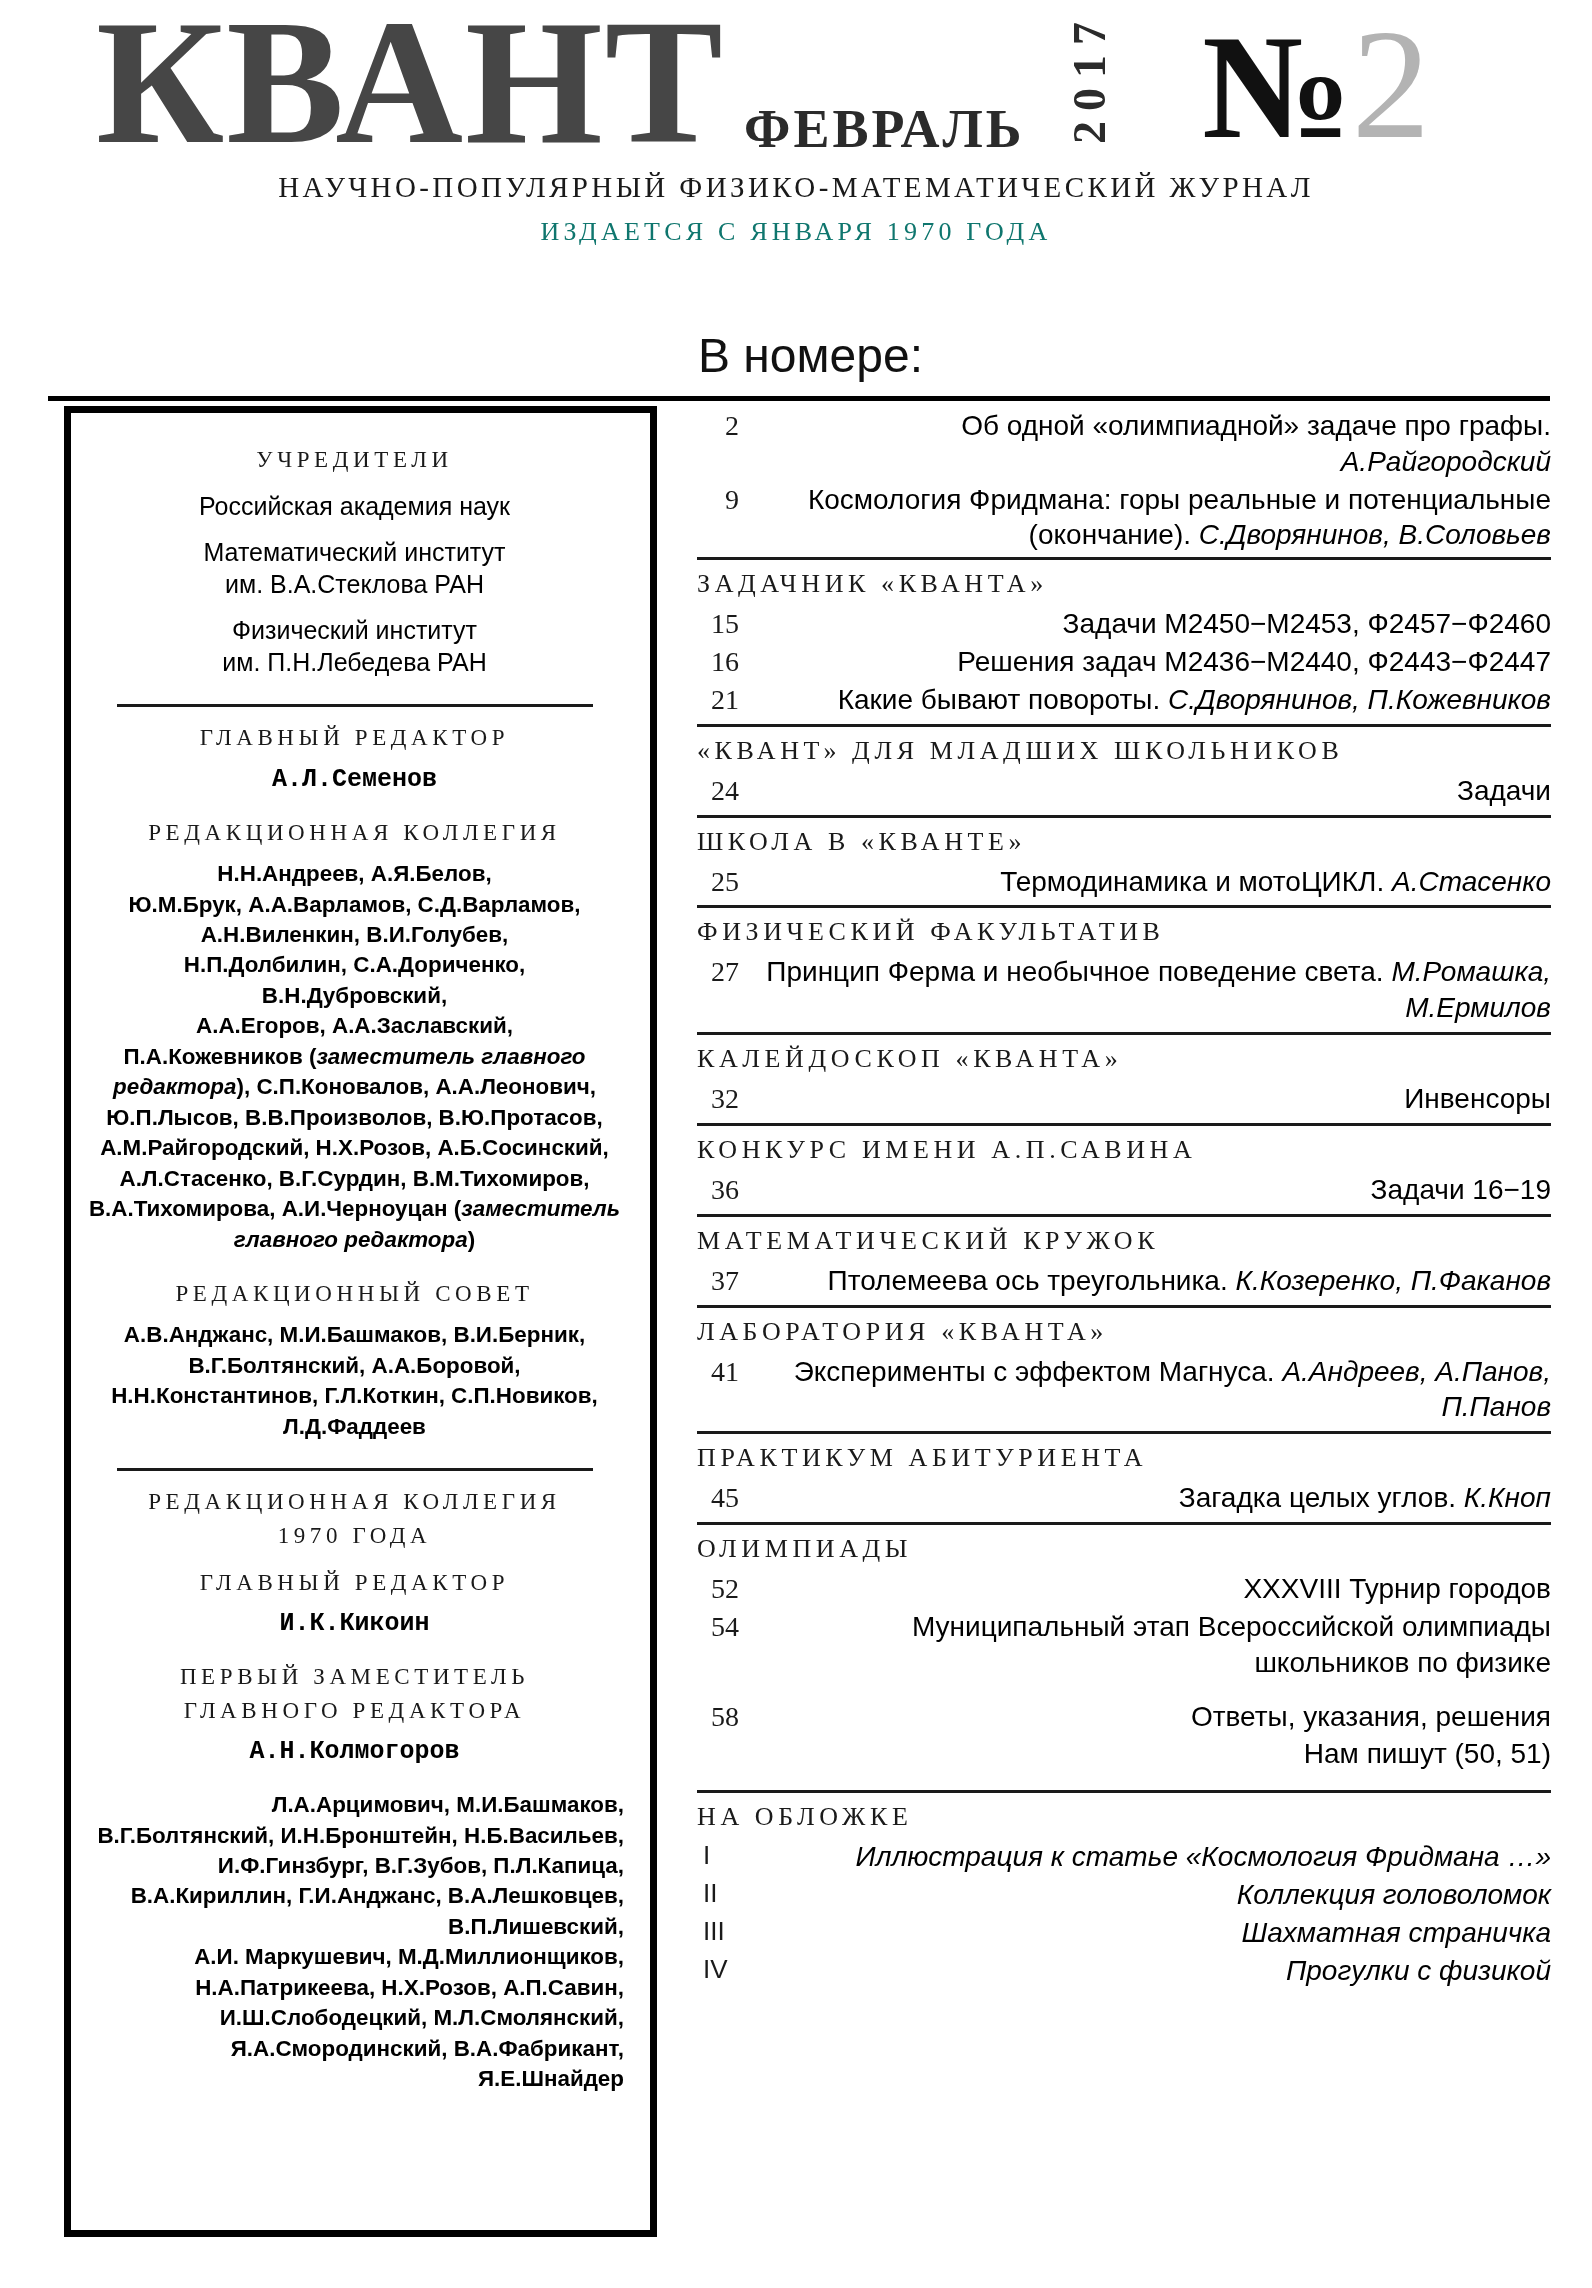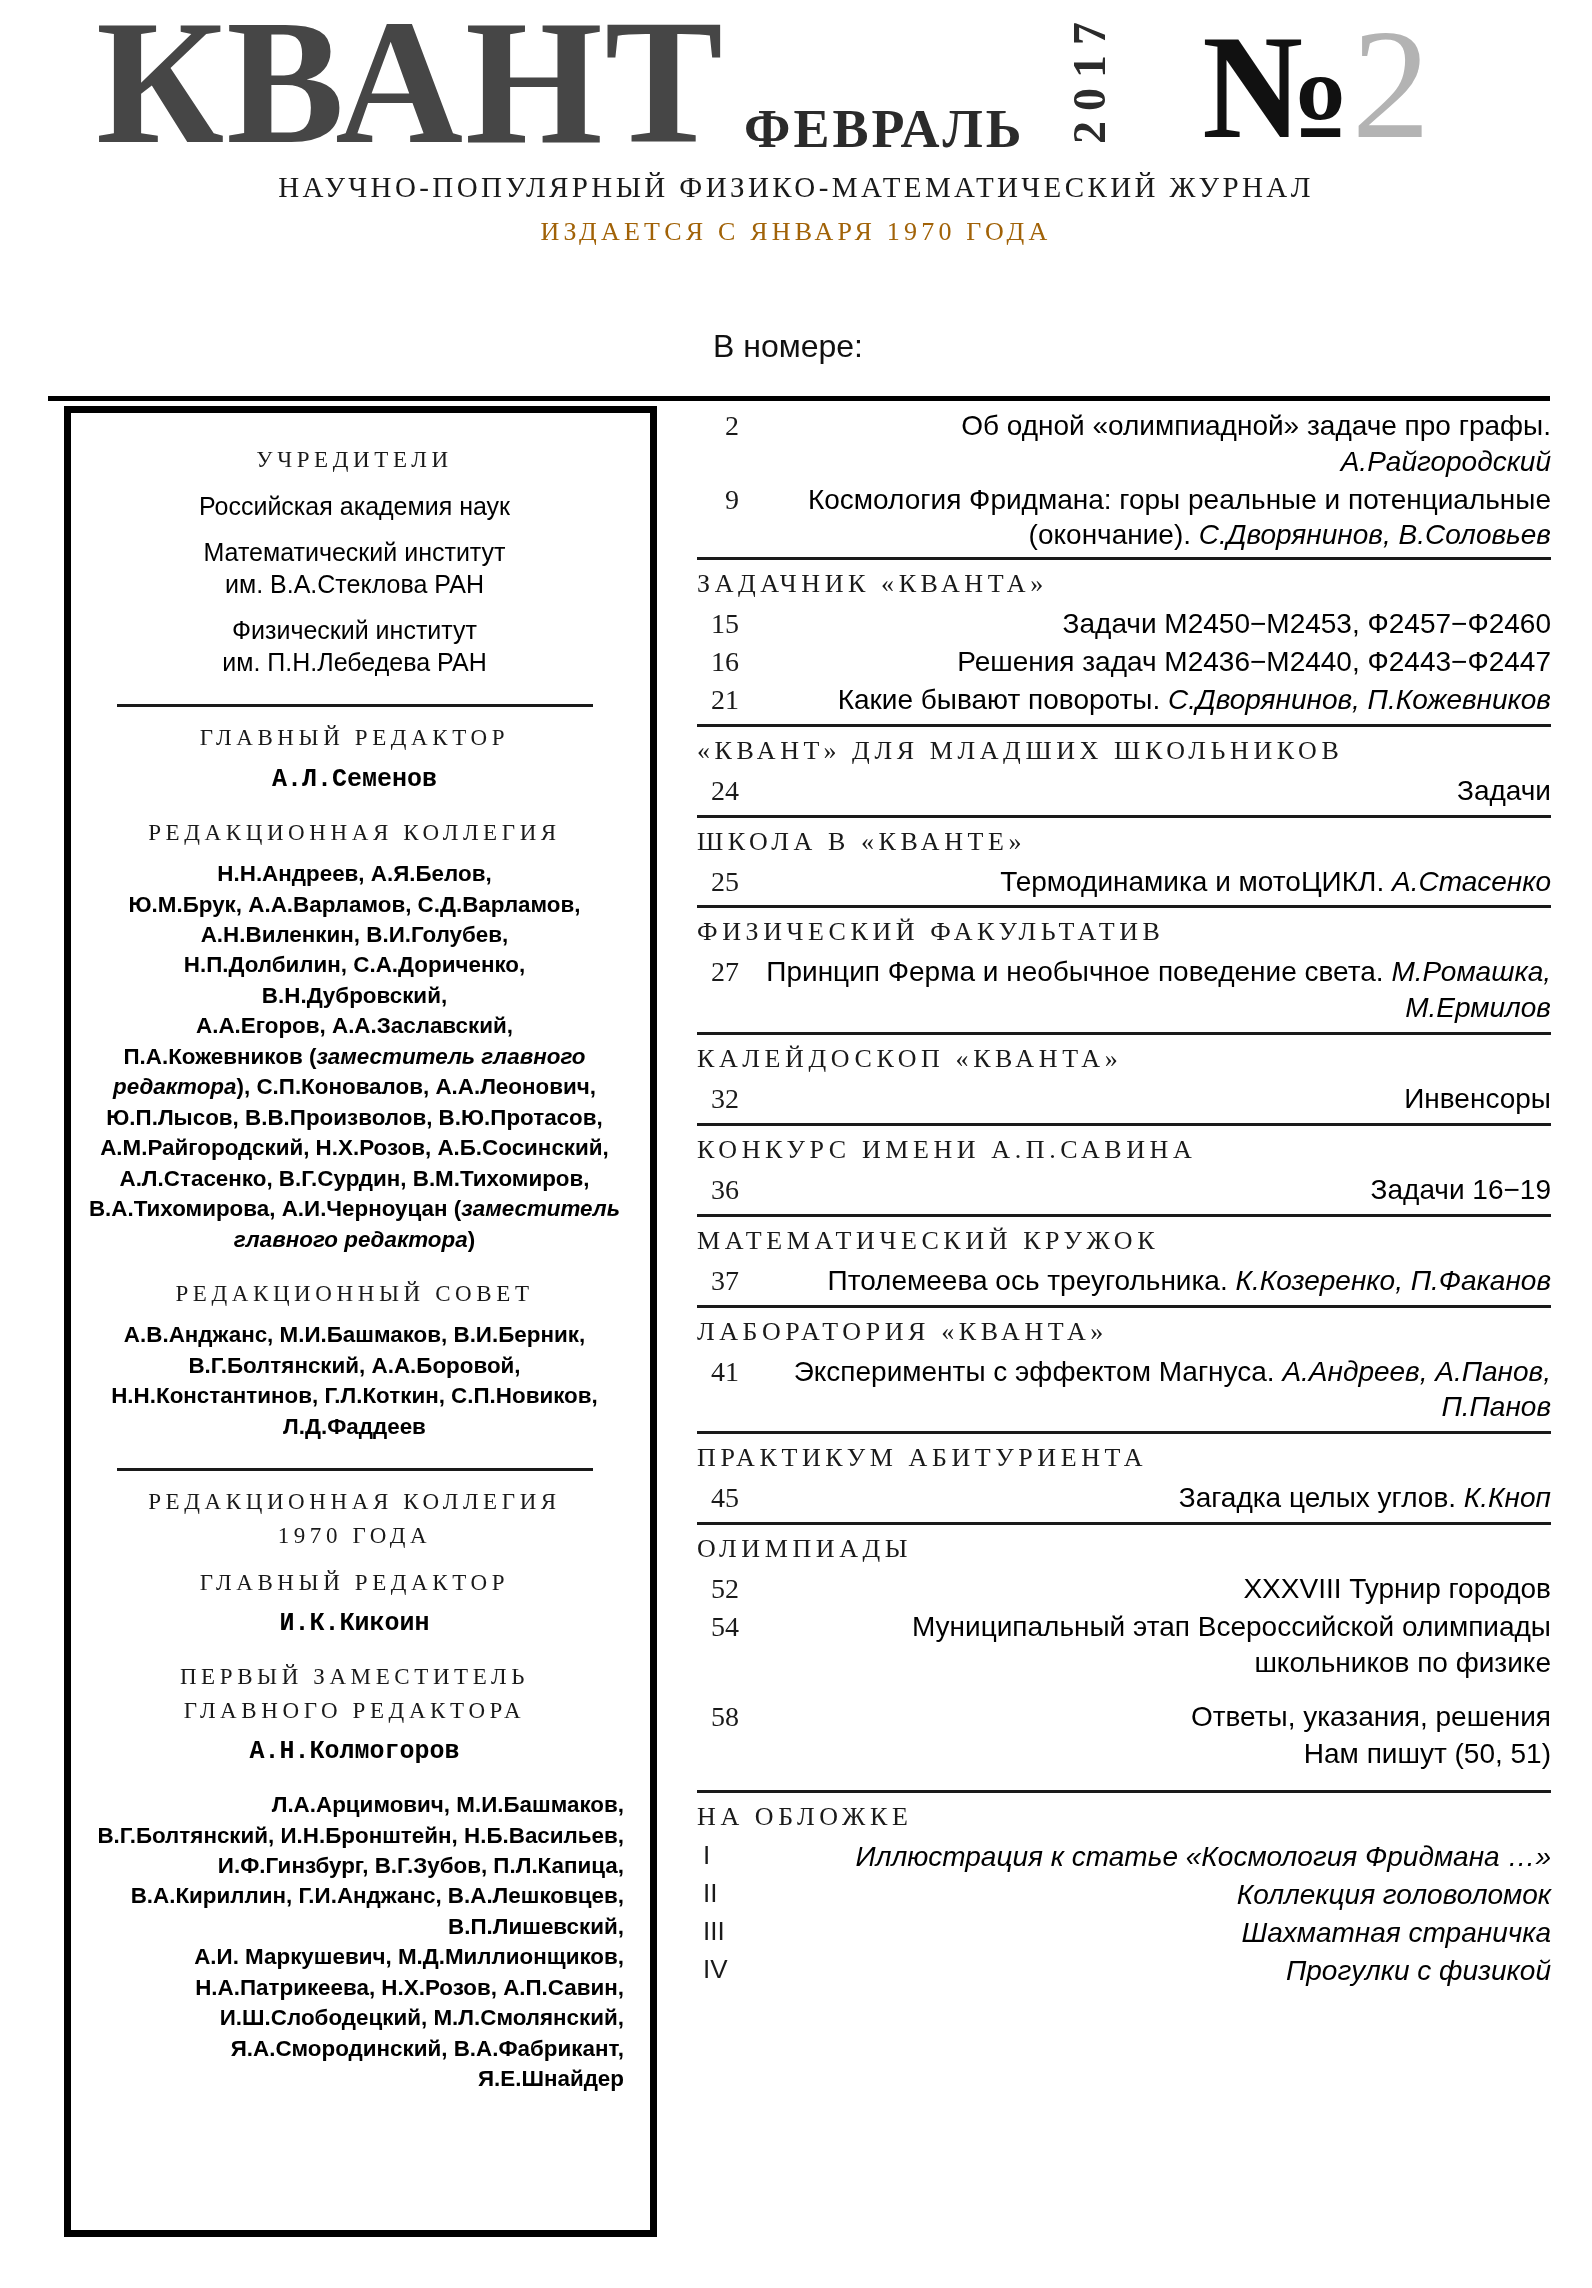--- a/index.html
+++ b/index.html
@@ -80,30 +80,30 @@
     font-size: 29px;
     letter-spacing: 3.4px;
     color: #1a1a1a;
     margin-top: 2px;
   }
   .subtitle2 {
     text-align: center;
     font-family: "Liberation Serif", serif;
     font-size: 26px;
     letter-spacing: 4.2px;
-    color: #a16207;
+    color: #0f766e;
     margin-top: 13px;
   }
 
   
   .in-issue {
     position: absolute;
-    left: 713px;
+    left: 698px;
     top: 328px;
-    font-size: 32px;
+    font-size: 48px;
     color: #111;
   }
   .top-rule {
     position: absolute;
     left: 48px;
     top: 396px;
     width: 1502px;
     height: 5px;
     background: #000;
   }

